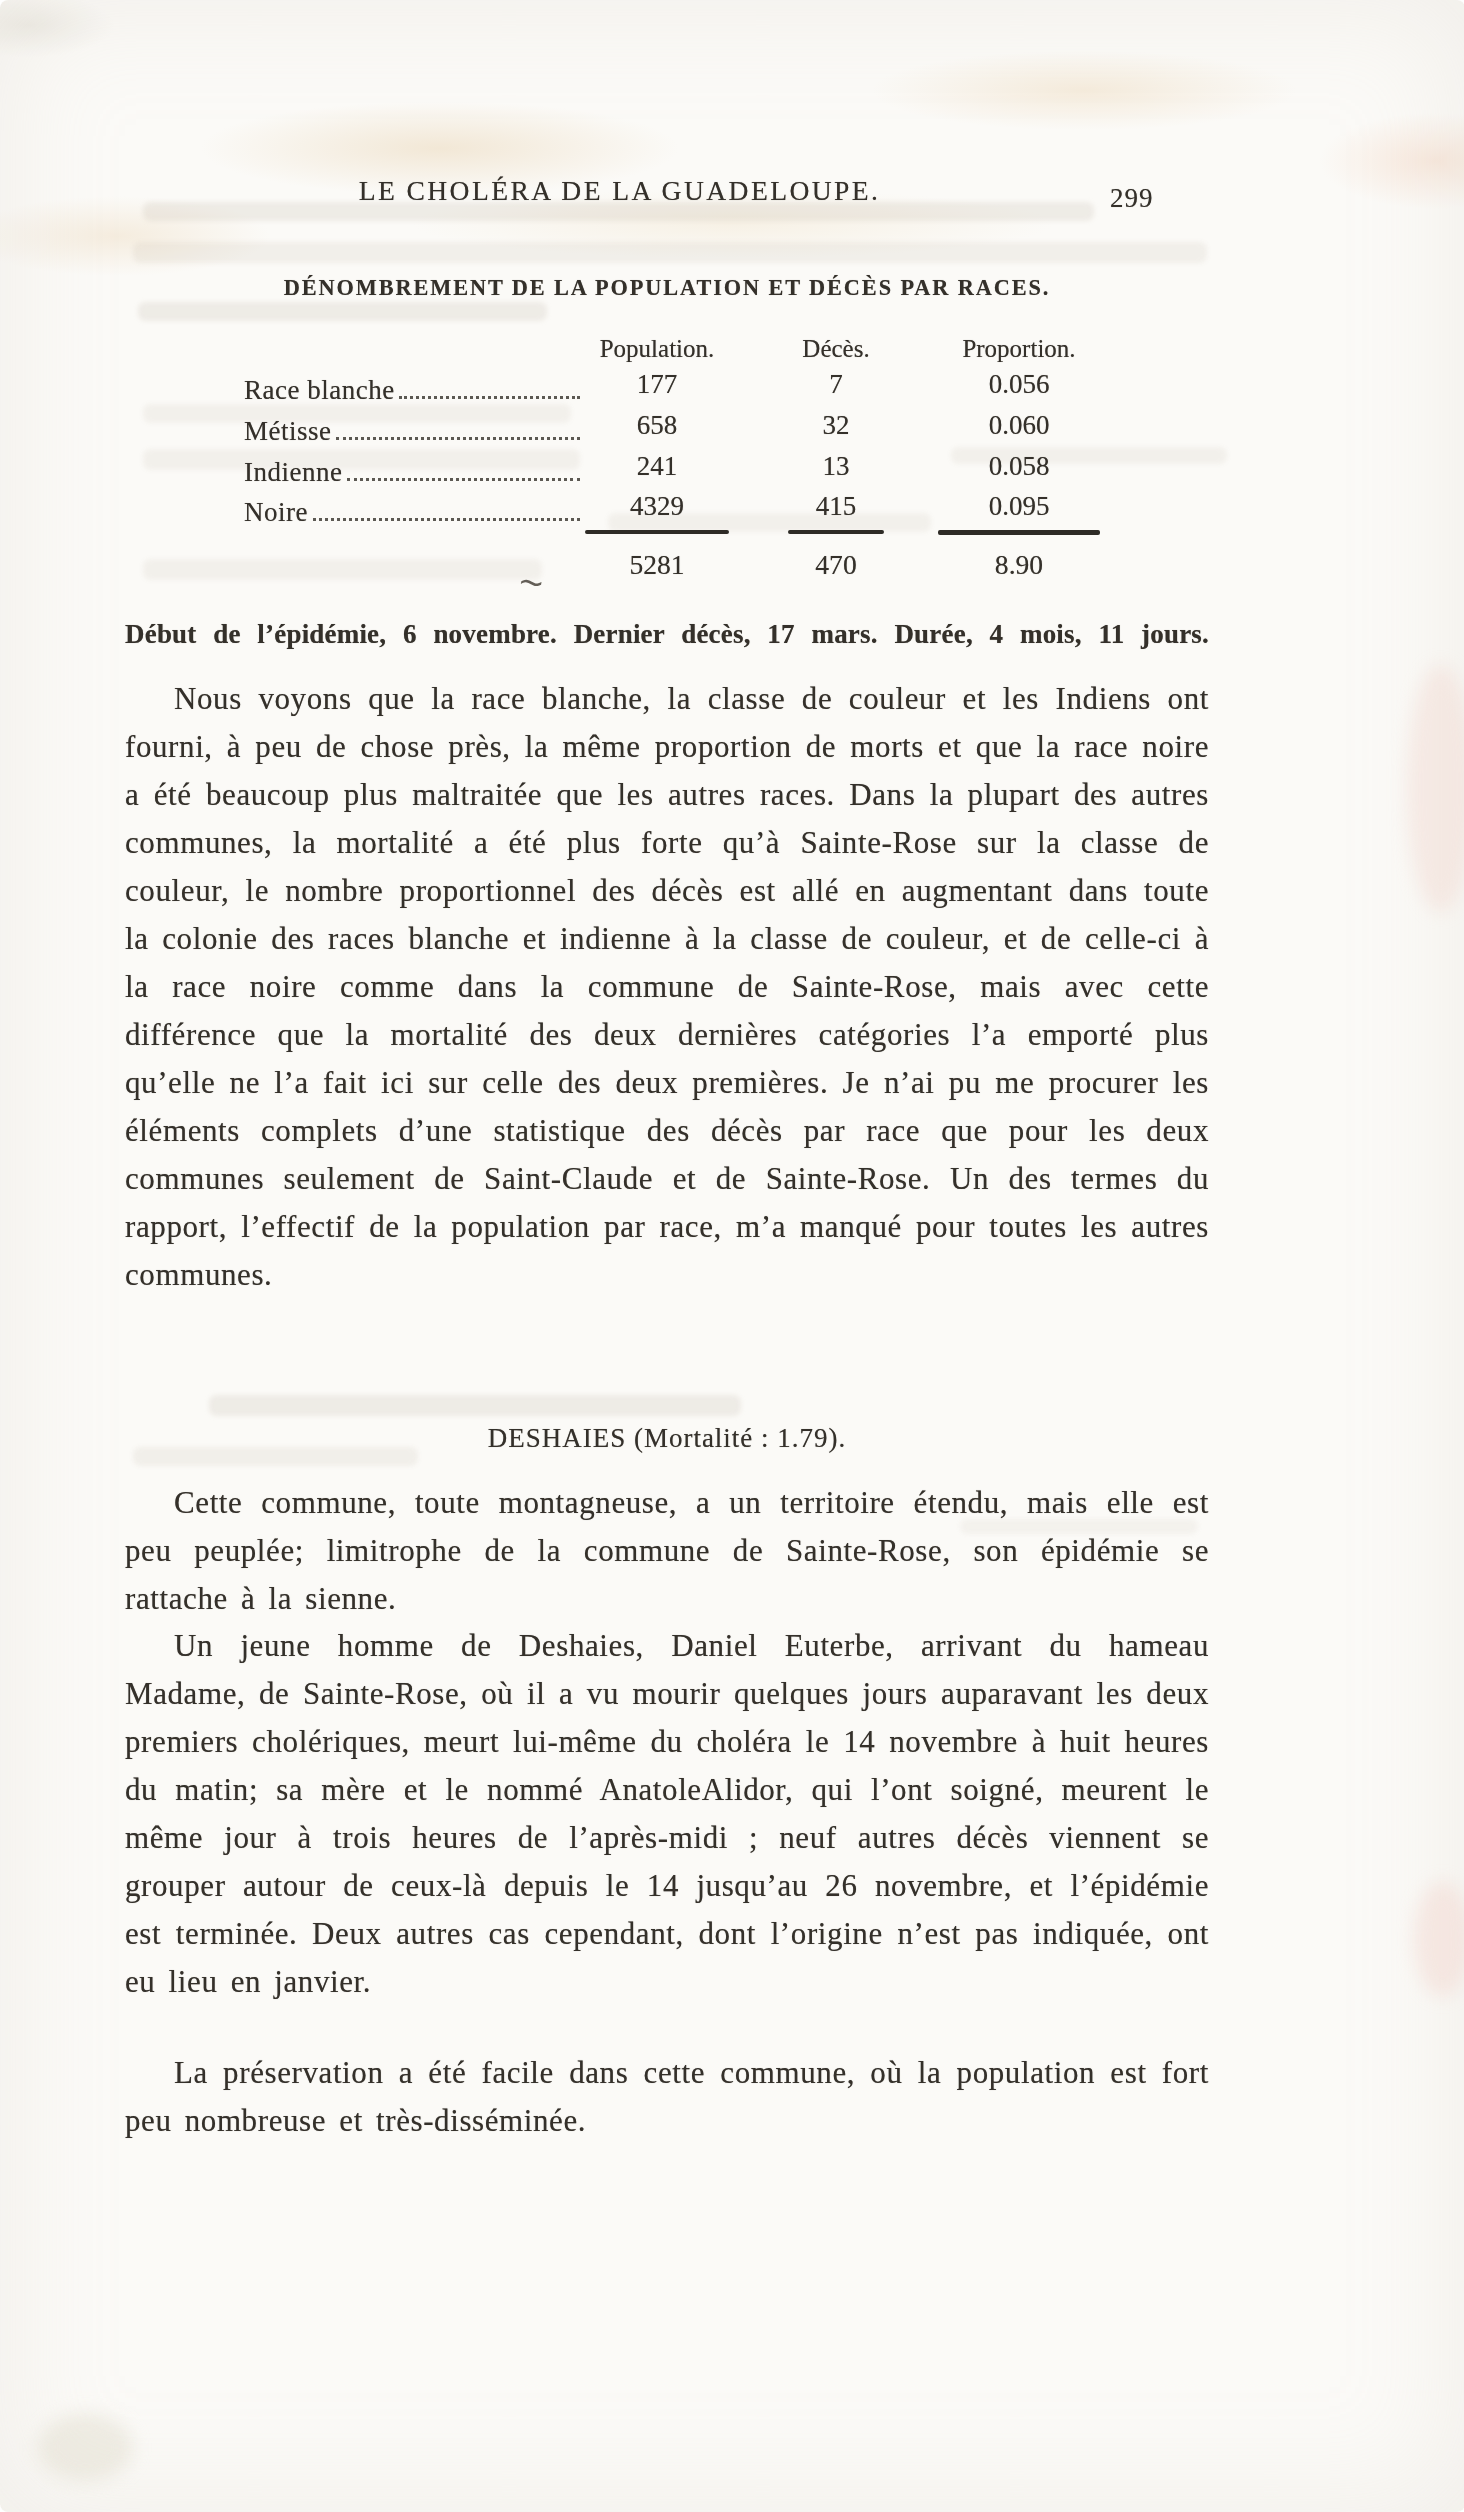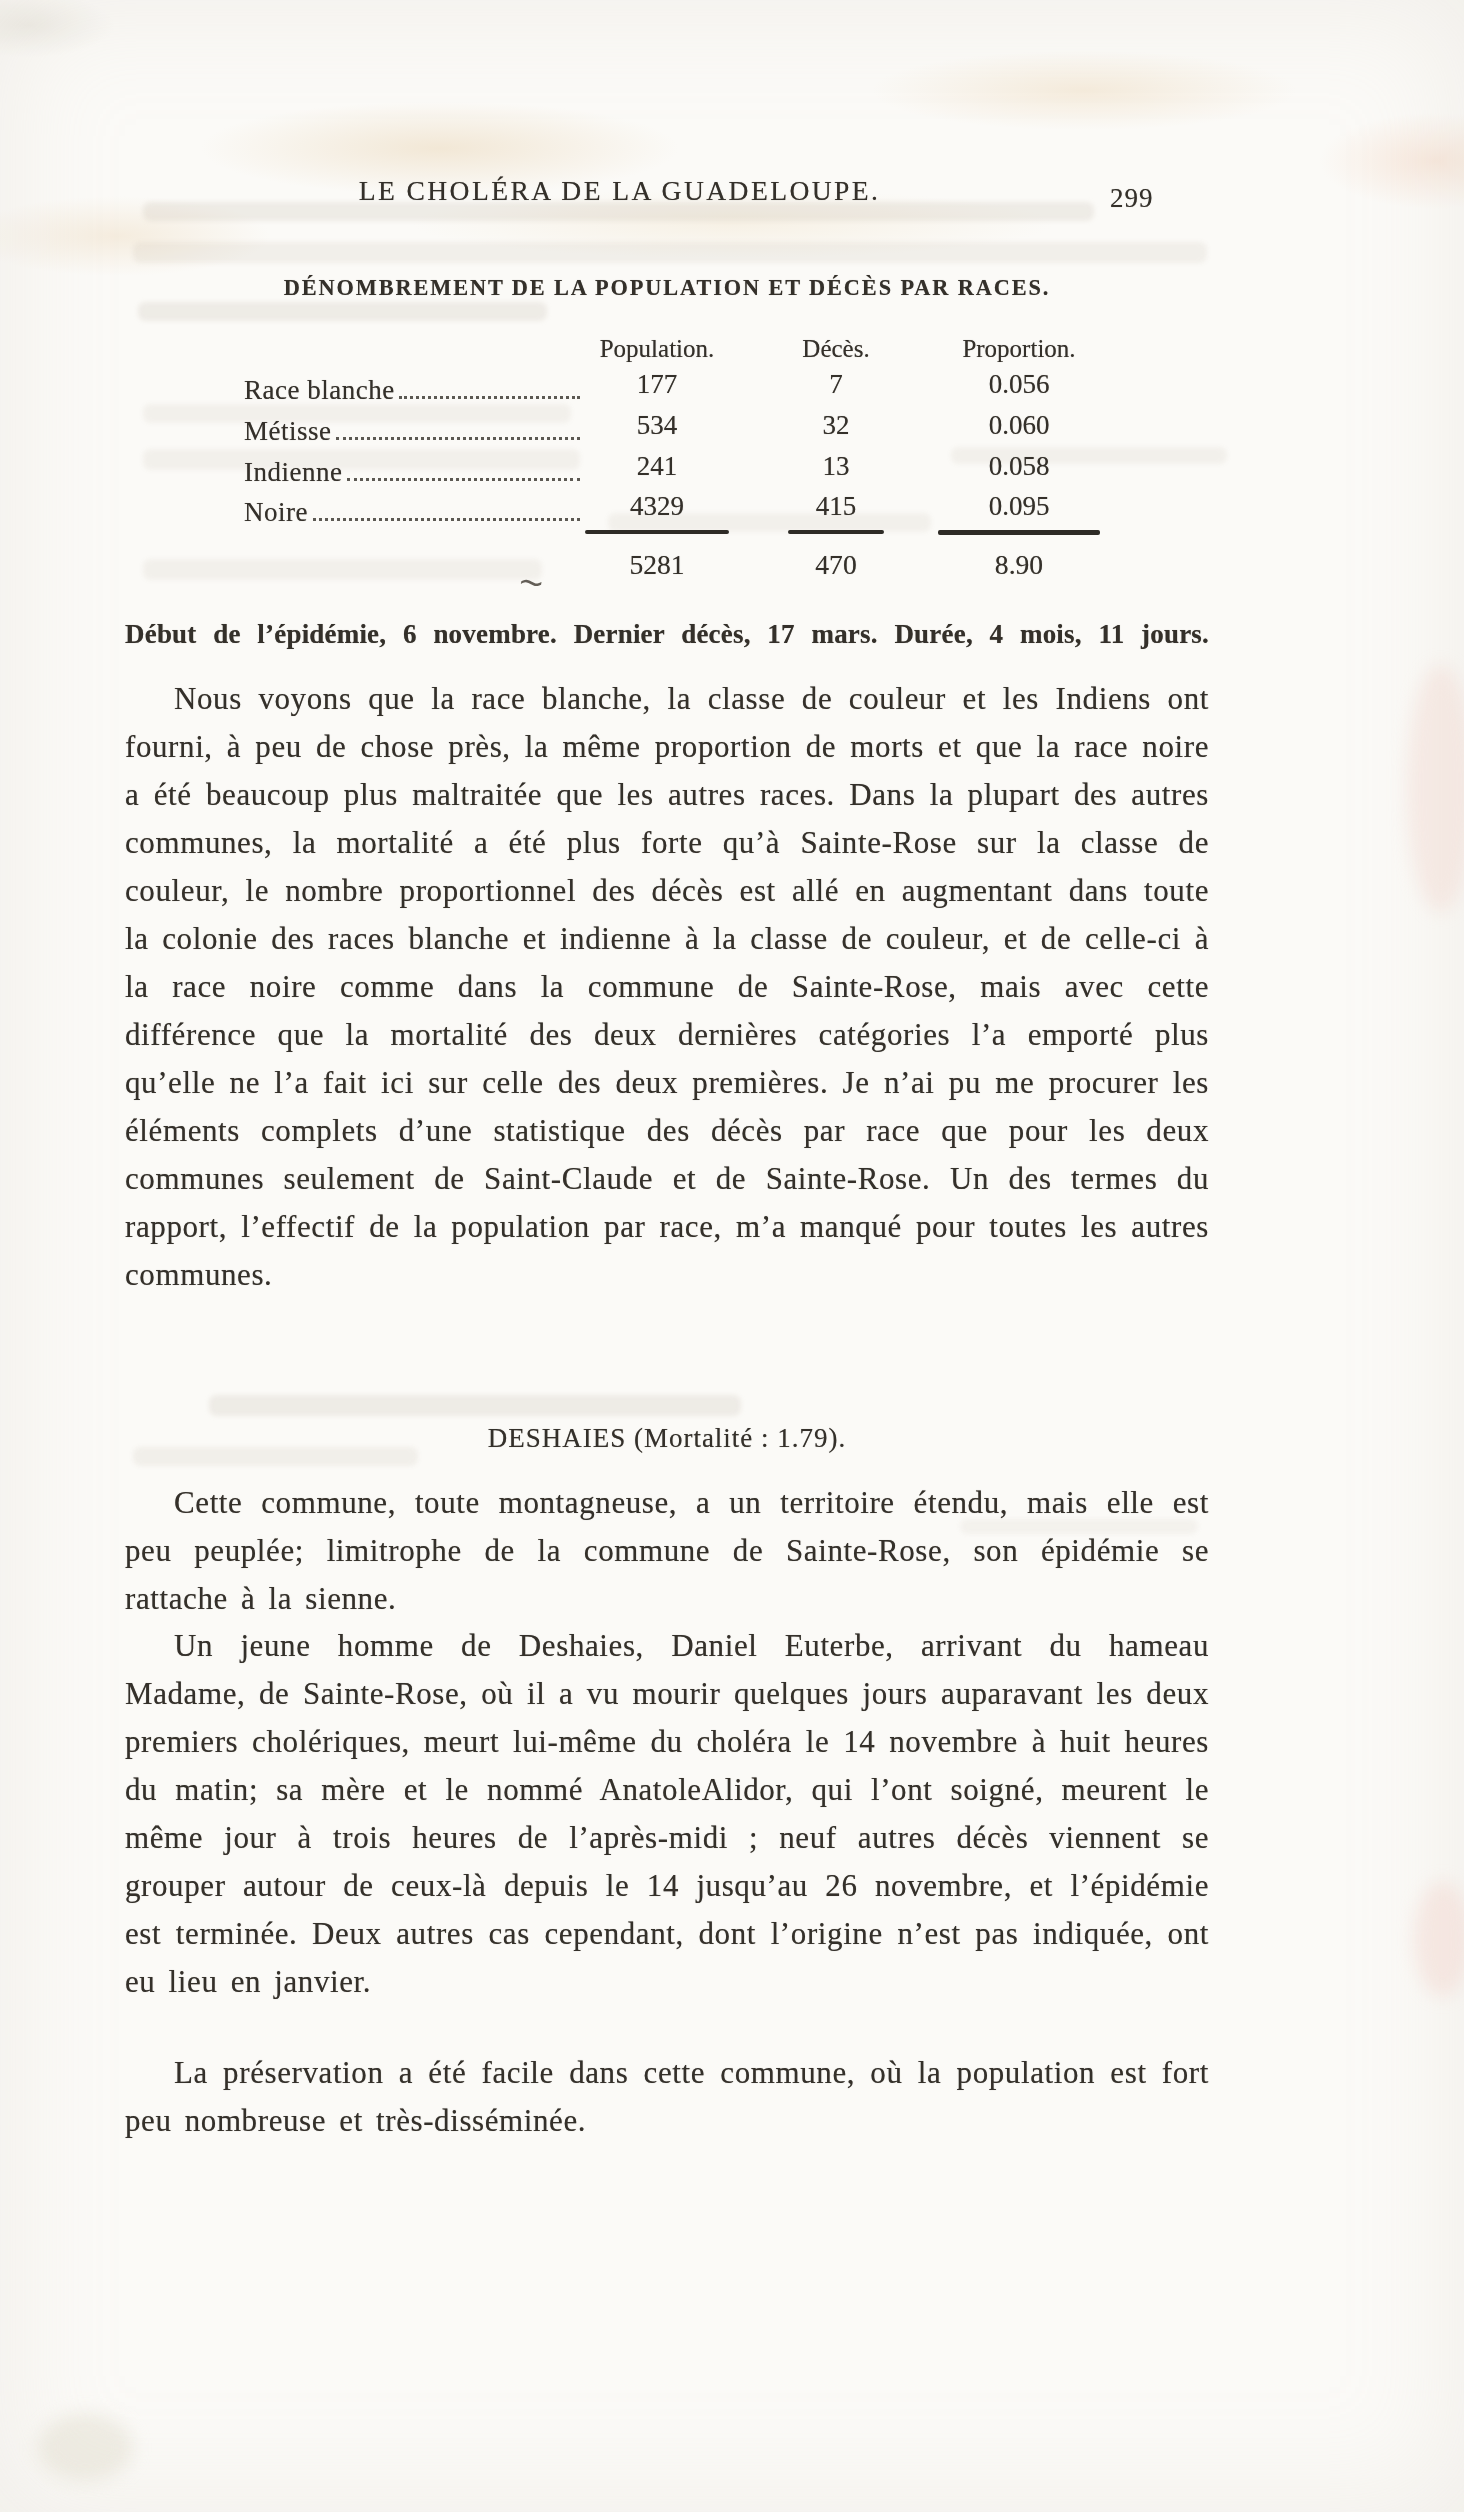--- a/index.html
+++ b/index.html
@@ -15,20 +15,21 @@
     color: #34302a;
     background:
       radial-gradient(ellipse 342px 67px at 30% 5.9%, rgba(233,213,181,0.50), transparent 70%),
       radial-gradient(ellipse 304px 57px at 74% 3.6%, rgba(238,219,190,0.48), transparent 70%),
       radial-gradient(ellipse 162px 67px at 98% 6.4%, rgba(243,210,188,0.45), transparent 72%),
       radial-gradient(ellipse 219px 57px at 8% 9.4%, rgba(236,217,188,0.42), transparent 70%),
       radial-gradient(ellipse 447px 48px at 50% 8.9%, rgba(240,226,200,0.38), transparent 72%),
       radial-gradient(ellipse 114px 43px at 2% 1%,  rgba(225,222,212,0.50), transparent 75%),
       #fbfaf7;
     box-shadow: inset 0 0 114px rgba(210,205,192,0.25);
+    border-radius: 8px;
   }
   .ink { text-shadow: 0 0 0.7px rgba(52,48,42,0.55); }
 
   
   .running-head {
     position: absolute; top: 175px; left: 125px; width: 989px;
     text-align: center; font-size: 27.6px; letter-spacing: 2.4px; white-space: nowrap;
   }
   .page-number {
     position: absolute; top: 183px; left: 1110px; width: 86px;
@@ -139,21 +140,21 @@
       </span>
     <span class="tval v-pop ink">177</span>
     <span class="tval v-dec ink">7</span>
     <span class="tval v-prop ink">0.056</span>
   </div>
   <div class="trow row-2">
     <span class="tlabel">
         <span class="txt ink">Métisse</span>
         <span class="leader"></span>
       </span>
-    <span class="tval v-pop ink">534</span>
+    <span class="tval v-pop ink">658</span>
     <span class="tval v-dec ink">32</span>
     <span class="tval v-prop ink">0.060</span>
   </div>
   <div class="trow row-3">
     <span class="tlabel">
         <span class="txt ink">Indienne</span>
         <span class="leader"></span>
       </span>
     <span class="tval v-pop ink">241</span>
     <span class="tval v-dec ink">13</span>

